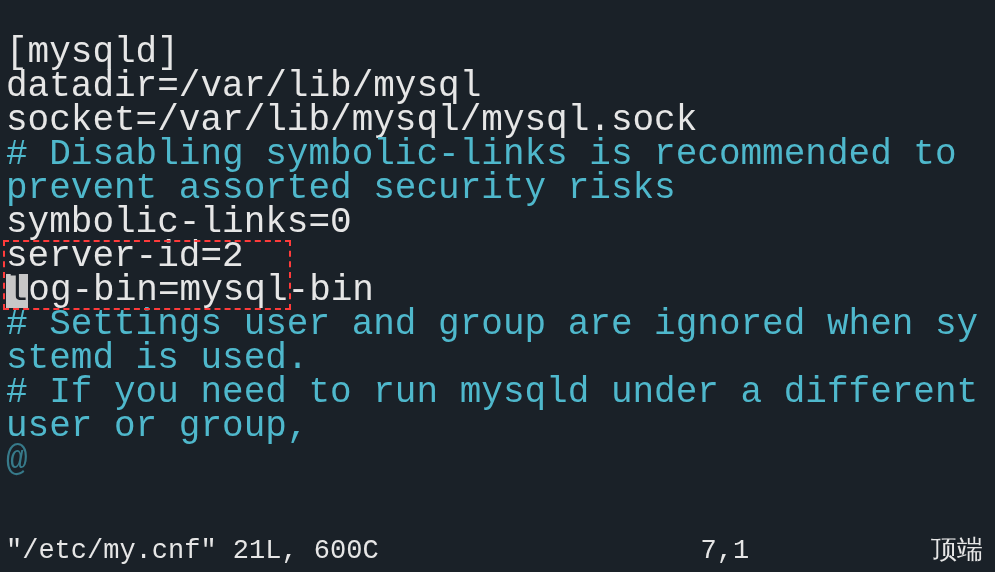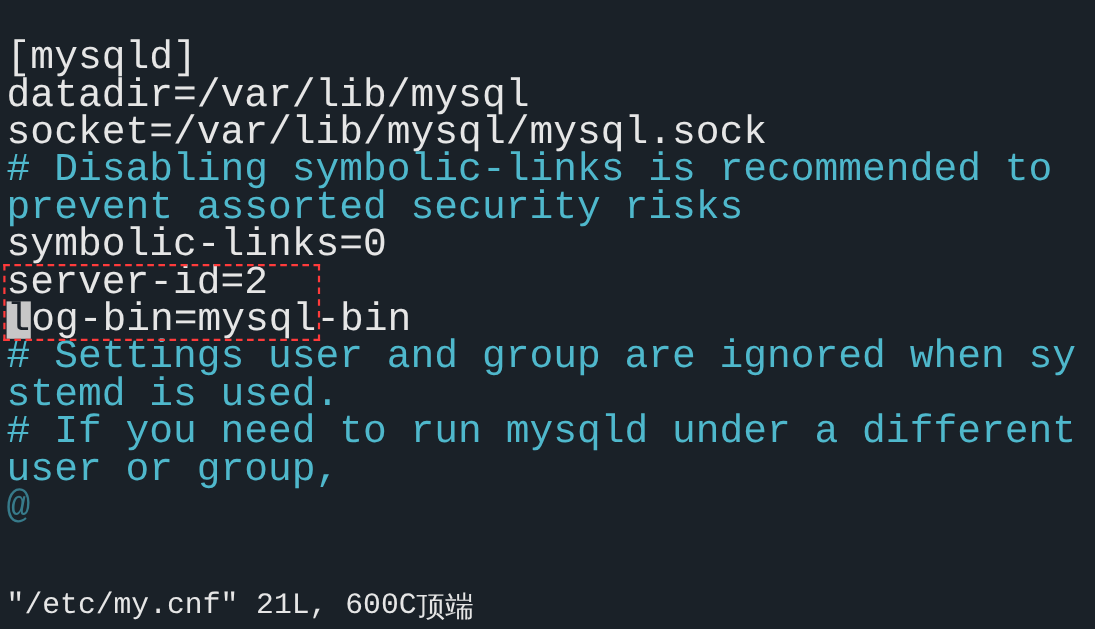--- a/index.html
+++ b/index.html
@@ -44,35 +44,36 @@
     font-family: "Consolas", "Courier New", monospace;
     font-size: 27px;
     line-height: 34px;
     color: #e6e6e6;
     padding: 0 6px 4px 6px;
     box-sizing: border-box;
     display: flex;
   }
   .status-left { flex: 0 0 auto; }
   .status-mid { flex: 1 1 auto; text-align: center; padding-left: 140px; }
-  .status-right { flex: 0 0 auto; font-family: Liberation Sans, sans-serif; padding-right: 6px; font-size: 26px; }
+  .status-right { flex: 0 0 auto; font-family: Liberation Mono, monospace; padding-right: 6px; font-size: 26px; }
 </style>
 </head>
 <body>
 
 <div class="editor">
 <span class="plain">[mysqld]</span>
 <span class="plain">datadir=/var/lib/mysql</span>
 <span class="plain">socket=/var/lib/mysql/mysql.sock</span>
 <span class="comment"># Disabling symbolic-links is recommended to prevent assorted security risks</span>
 <span class="plain">symbolic-links=0</span>
 <span class="plain">server-id=2</span>
 <span class="plain"><span class="cursor-cell">l</span><span>og-bin=mysql-bin</span></span>
 <span class="comment"># Settings user and group are ignored when systemd is used.</span>
 <span class="comment"># If you need to run mysqld under a different user or group,</span>
 <span class="at">@</span>
 <div class="highlight-box" style="top:240px;left:3px;width:288px;height:70px;"></div>
 </div>
 
 <div class="statusbar">
   <span class="status-left">"/etc/my.cnf" 21L, 600C</span>
+  <span class="status-mid">7,1</span>
   <span class="status-right">顶端</span>
 </div>
 
 </body></html>

